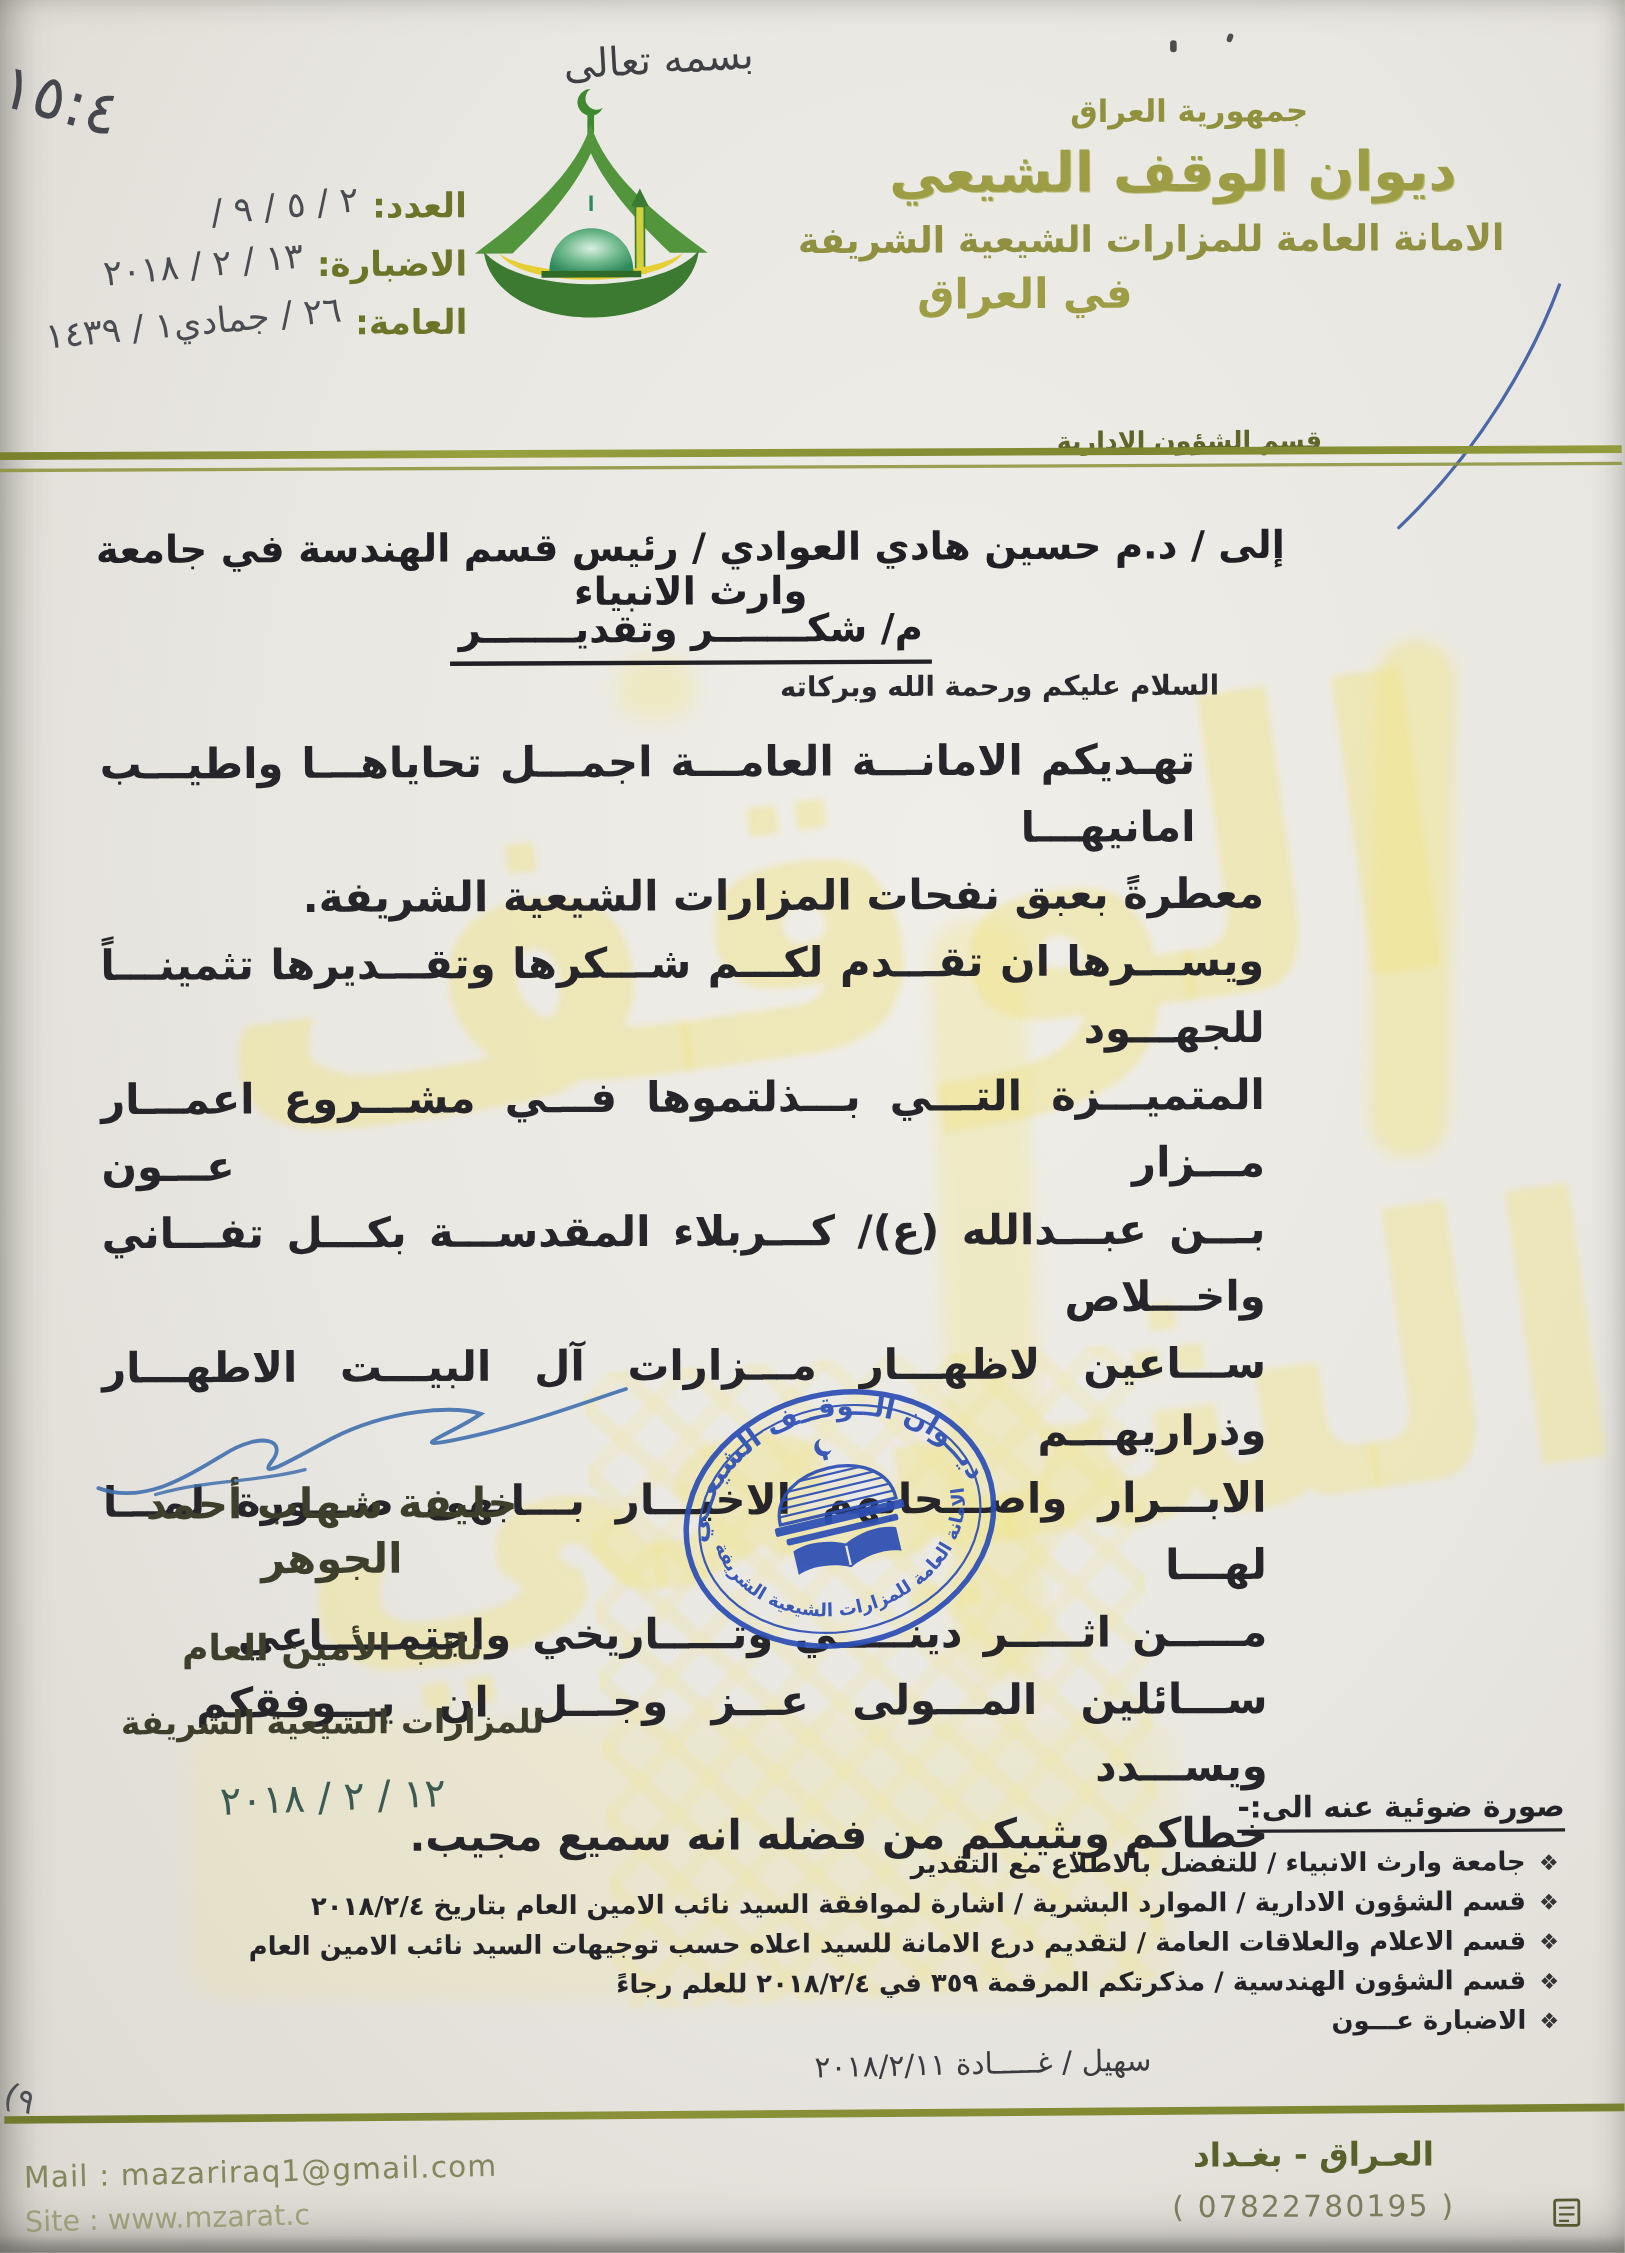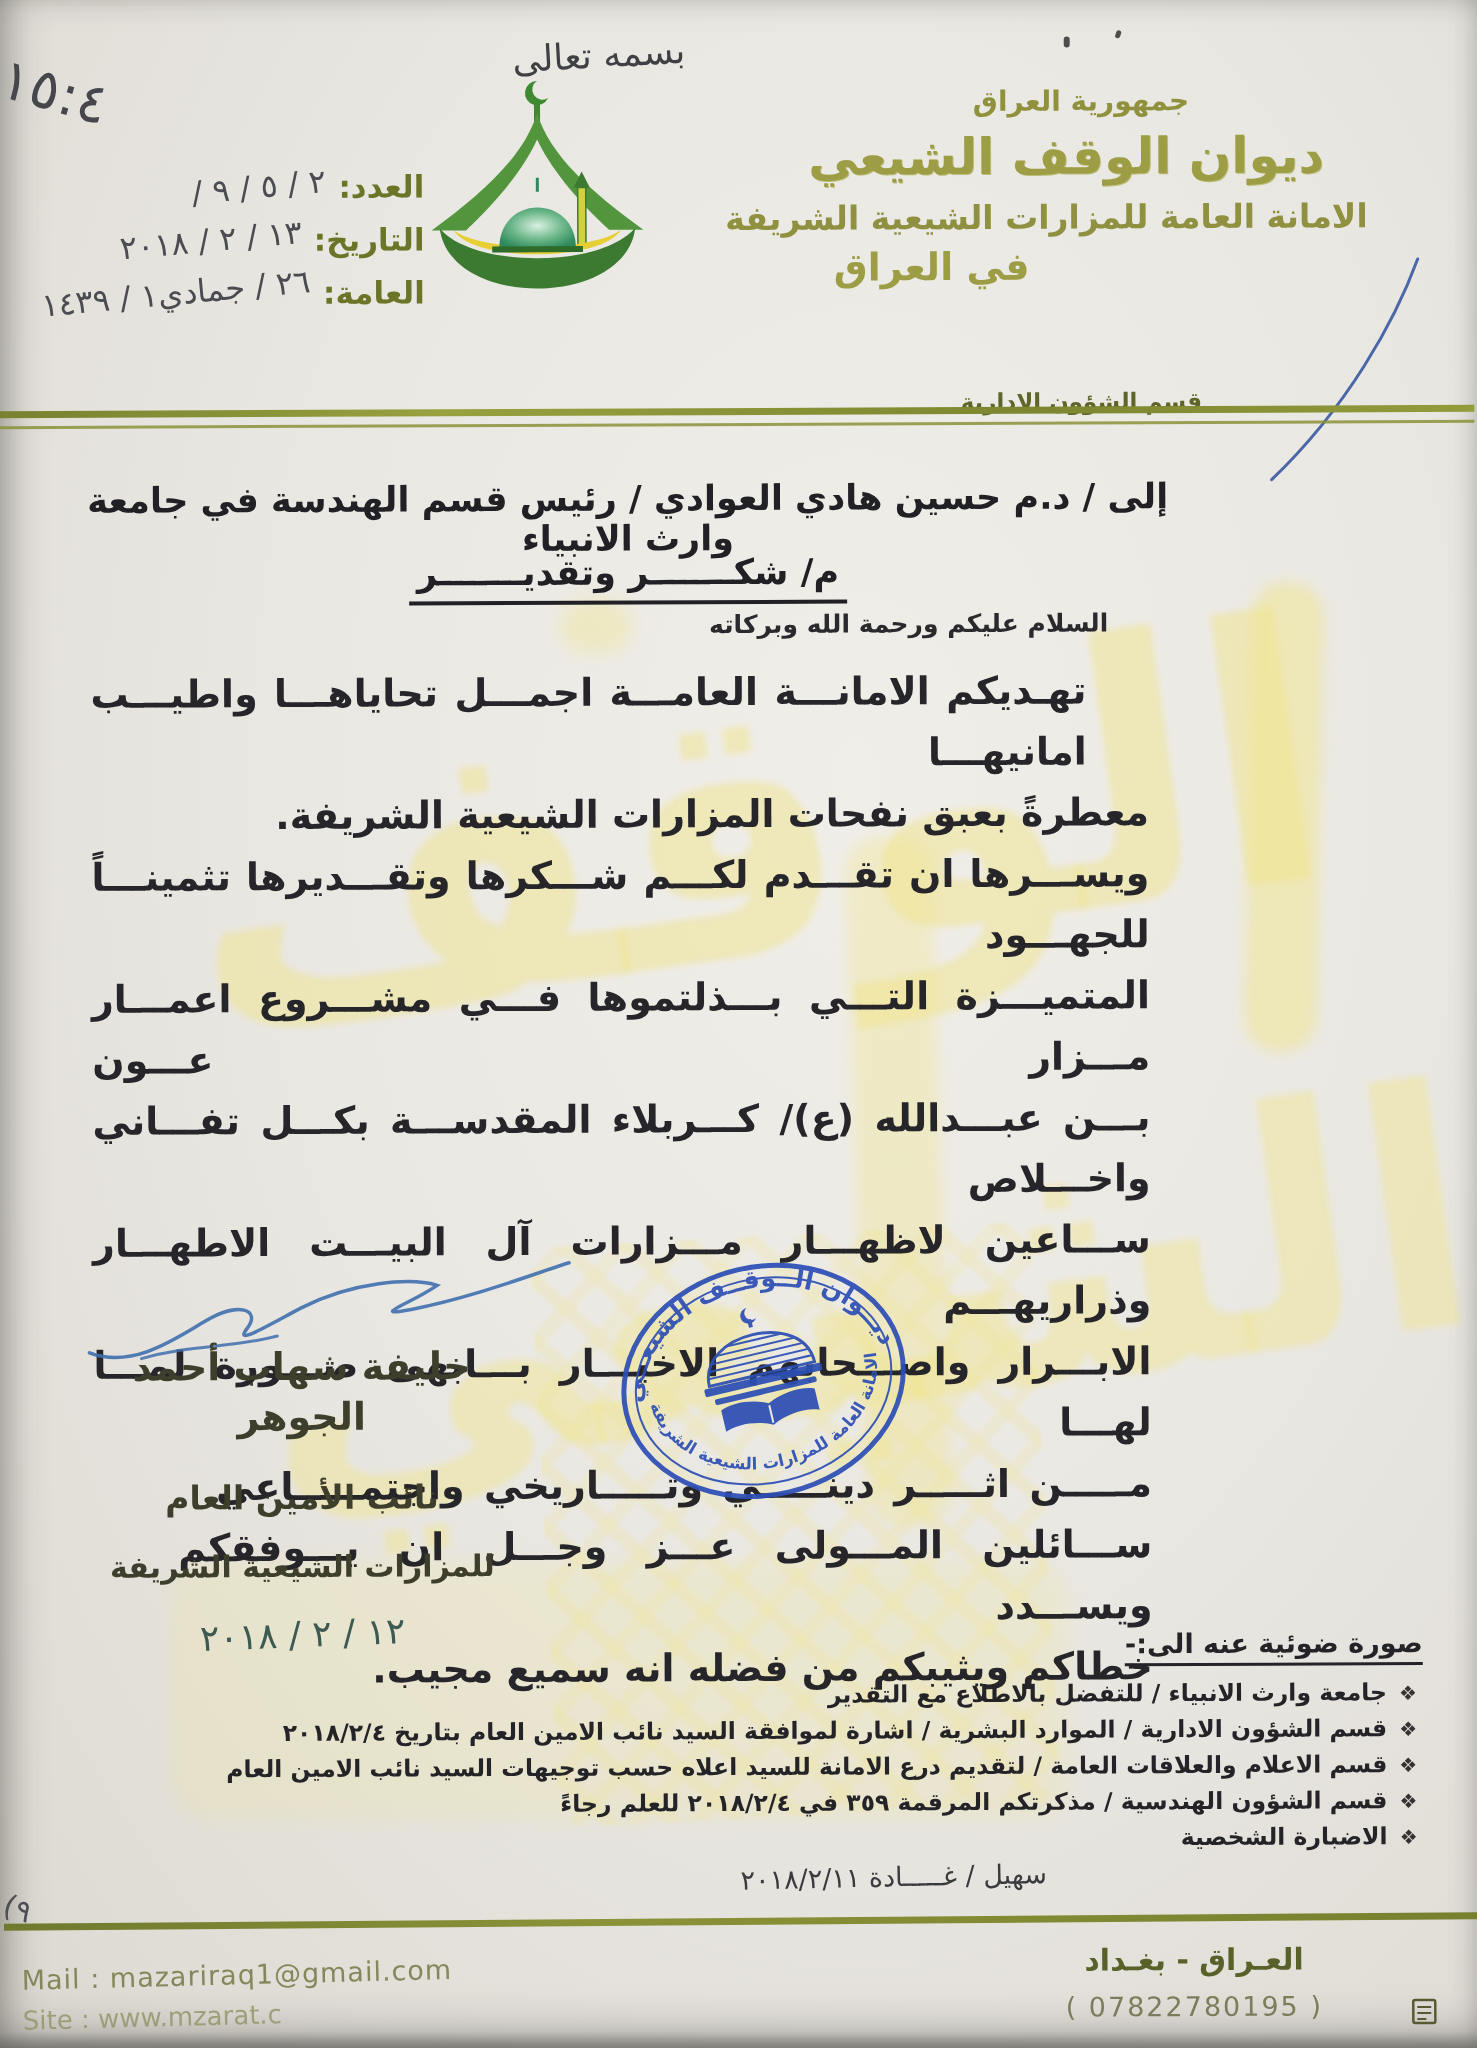--- a/index.html
+++ b/index.html
@@ -91,21 +91,21 @@
 
     <div class="abs speck" style="left:1068px;top:38px;width:6px;height:11px;"></div>
     <div class="abs speck" style="left:1120px;top:32px;width:5px;height:8px;transform:rotate(20deg);"></div>
 
     <div class="abs meta">
       <div class="meta-row">
         <span class="meta-label">العدد:</span>
         <span class="meta-value hand">٢ / ٥ / ٩ /</span>
       </div>
       <div class="meta-row">
-        <span class="meta-label">التاريخ:</span>
+        <span class="meta-label">الاضبارة:</span>
         <span class="meta-value hand">١٣ / ٢ / ٢٠١٨</span>
       </div>
       <div class="meta-row">
         <span class="meta-label">العامة:</span>
         <span class="meta-value hand">٢٦ / جمادي١ / ١٤٣٩</span>
       </div>
     </div>
 
     <div class="abs basmala">بسمه تعالى</div>
 
@@ -213,21 +213,21 @@
       </g>
     </svg>
 
     <div class="abs cc">
       <span class="cc-h">صورة ضوئية عنه الى:-</span>
       <ul class="cc-list">
         <li class="cc-item"><span class="cc-bullet">❖</span><span>جامعة وارث الانبياء / للتفضل بالاطلاع مع التقدير</span></li>
         <li class="cc-item"><span class="cc-bullet">❖</span><span>قسم الشؤون الادارية / الموارد البشرية / اشارة لموافقة السيد نائب الامين العام بتاريخ ٢٠١٨/٢/٤</span></li>
         <li class="cc-item"><span class="cc-bullet">❖</span><span>قسم الاعلام والعلاقات العامة / لتقديم درع الامانة للسيد اعلاه حسب توجيهات السيد نائب الامين العام</span></li>
         <li class="cc-item"><span class="cc-bullet">❖</span><span>قسم الشؤون الهندسية / مذكرتكم المرقمة ٣٥٩ في ٢٠١٨/٢/٤ للعلم رجاءً</span></li>
-        <li class="cc-item"><span class="cc-bullet">❖</span><span>الاضبارة الشخصية</span></li>
+        <li class="cc-item"><span class="cc-bullet">❖</span><span>الاضبارة عـــون</span></li>
       </ul>
     </div>
 
     <div class="abs clerk hand">سهيل / غـــــادة  ٢٠١٨/٢/١١</div>
 
     <div class="abs rule3"></div>
 
     <div class="abs foot-right">
       <div class="fr-loc">العـراق - بغـداد</div>
       <div class="fr-phone">( 07822780195 )</div>

